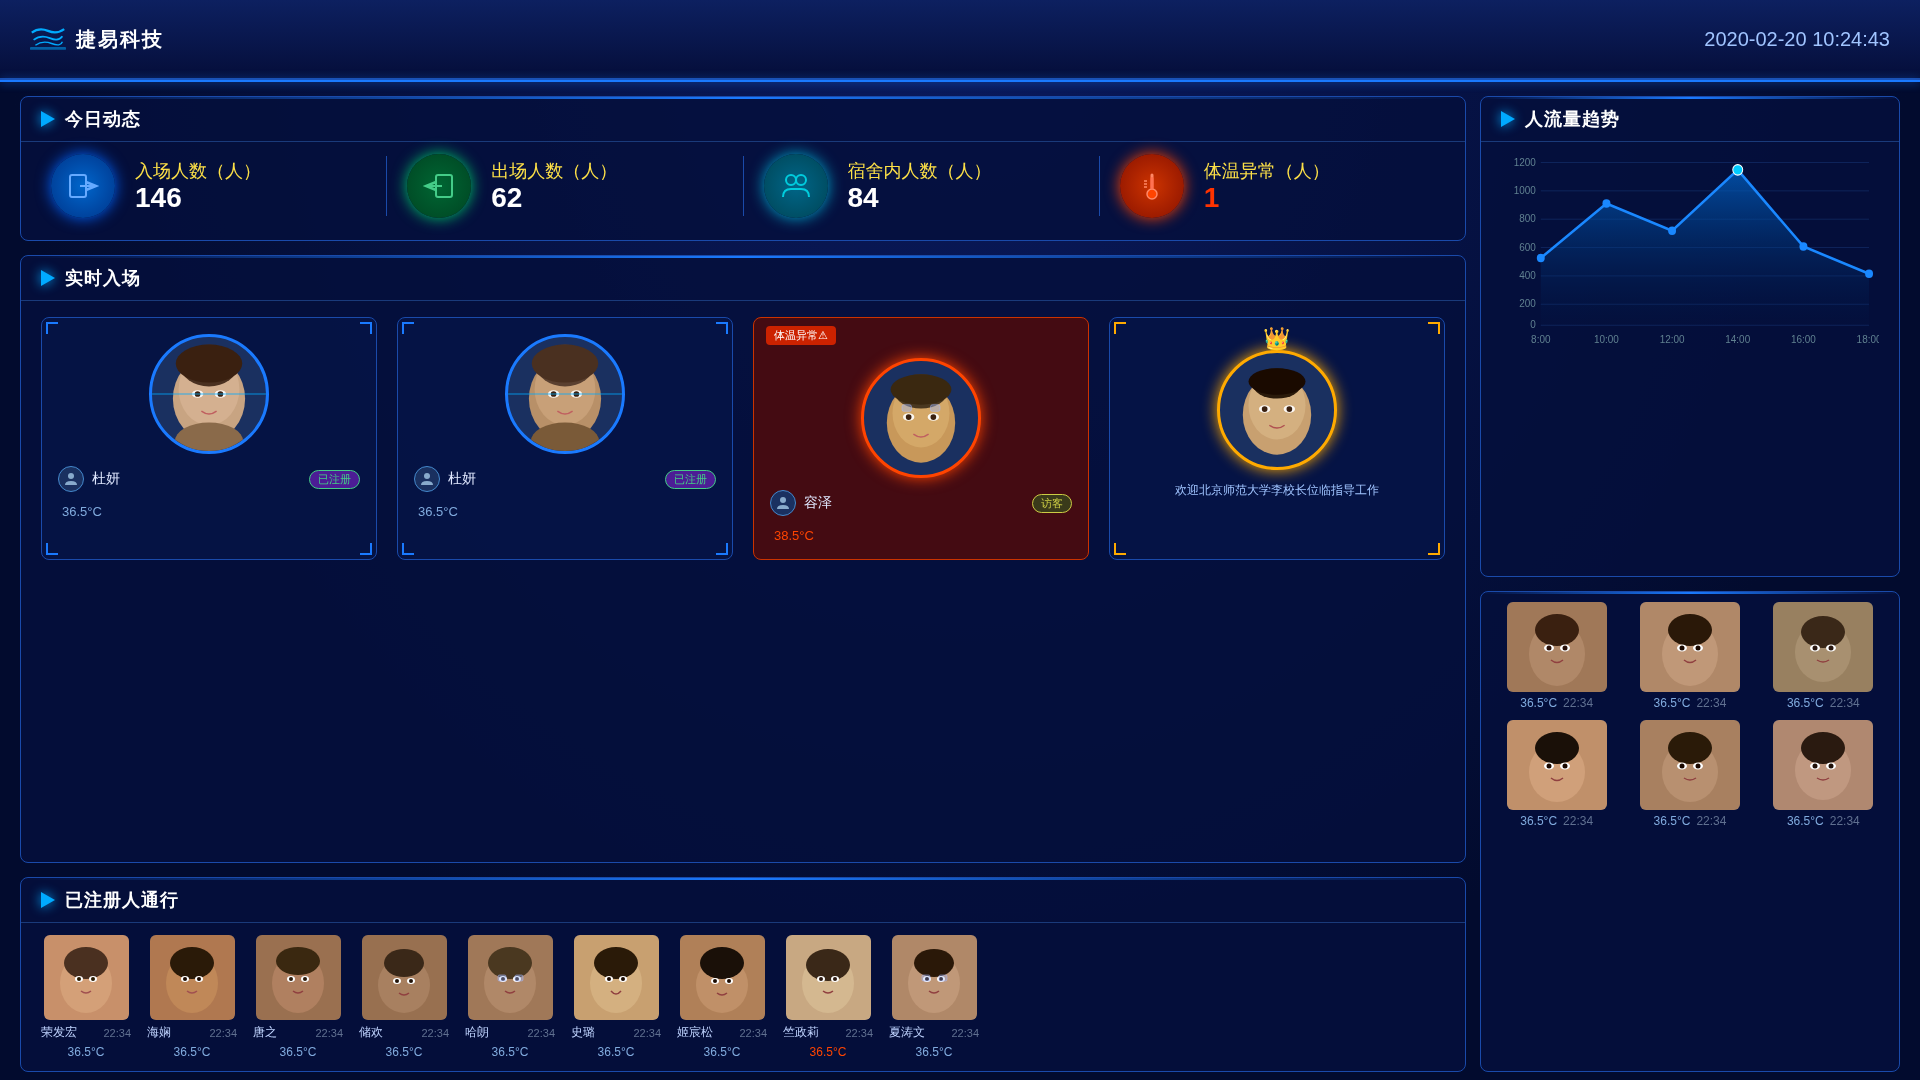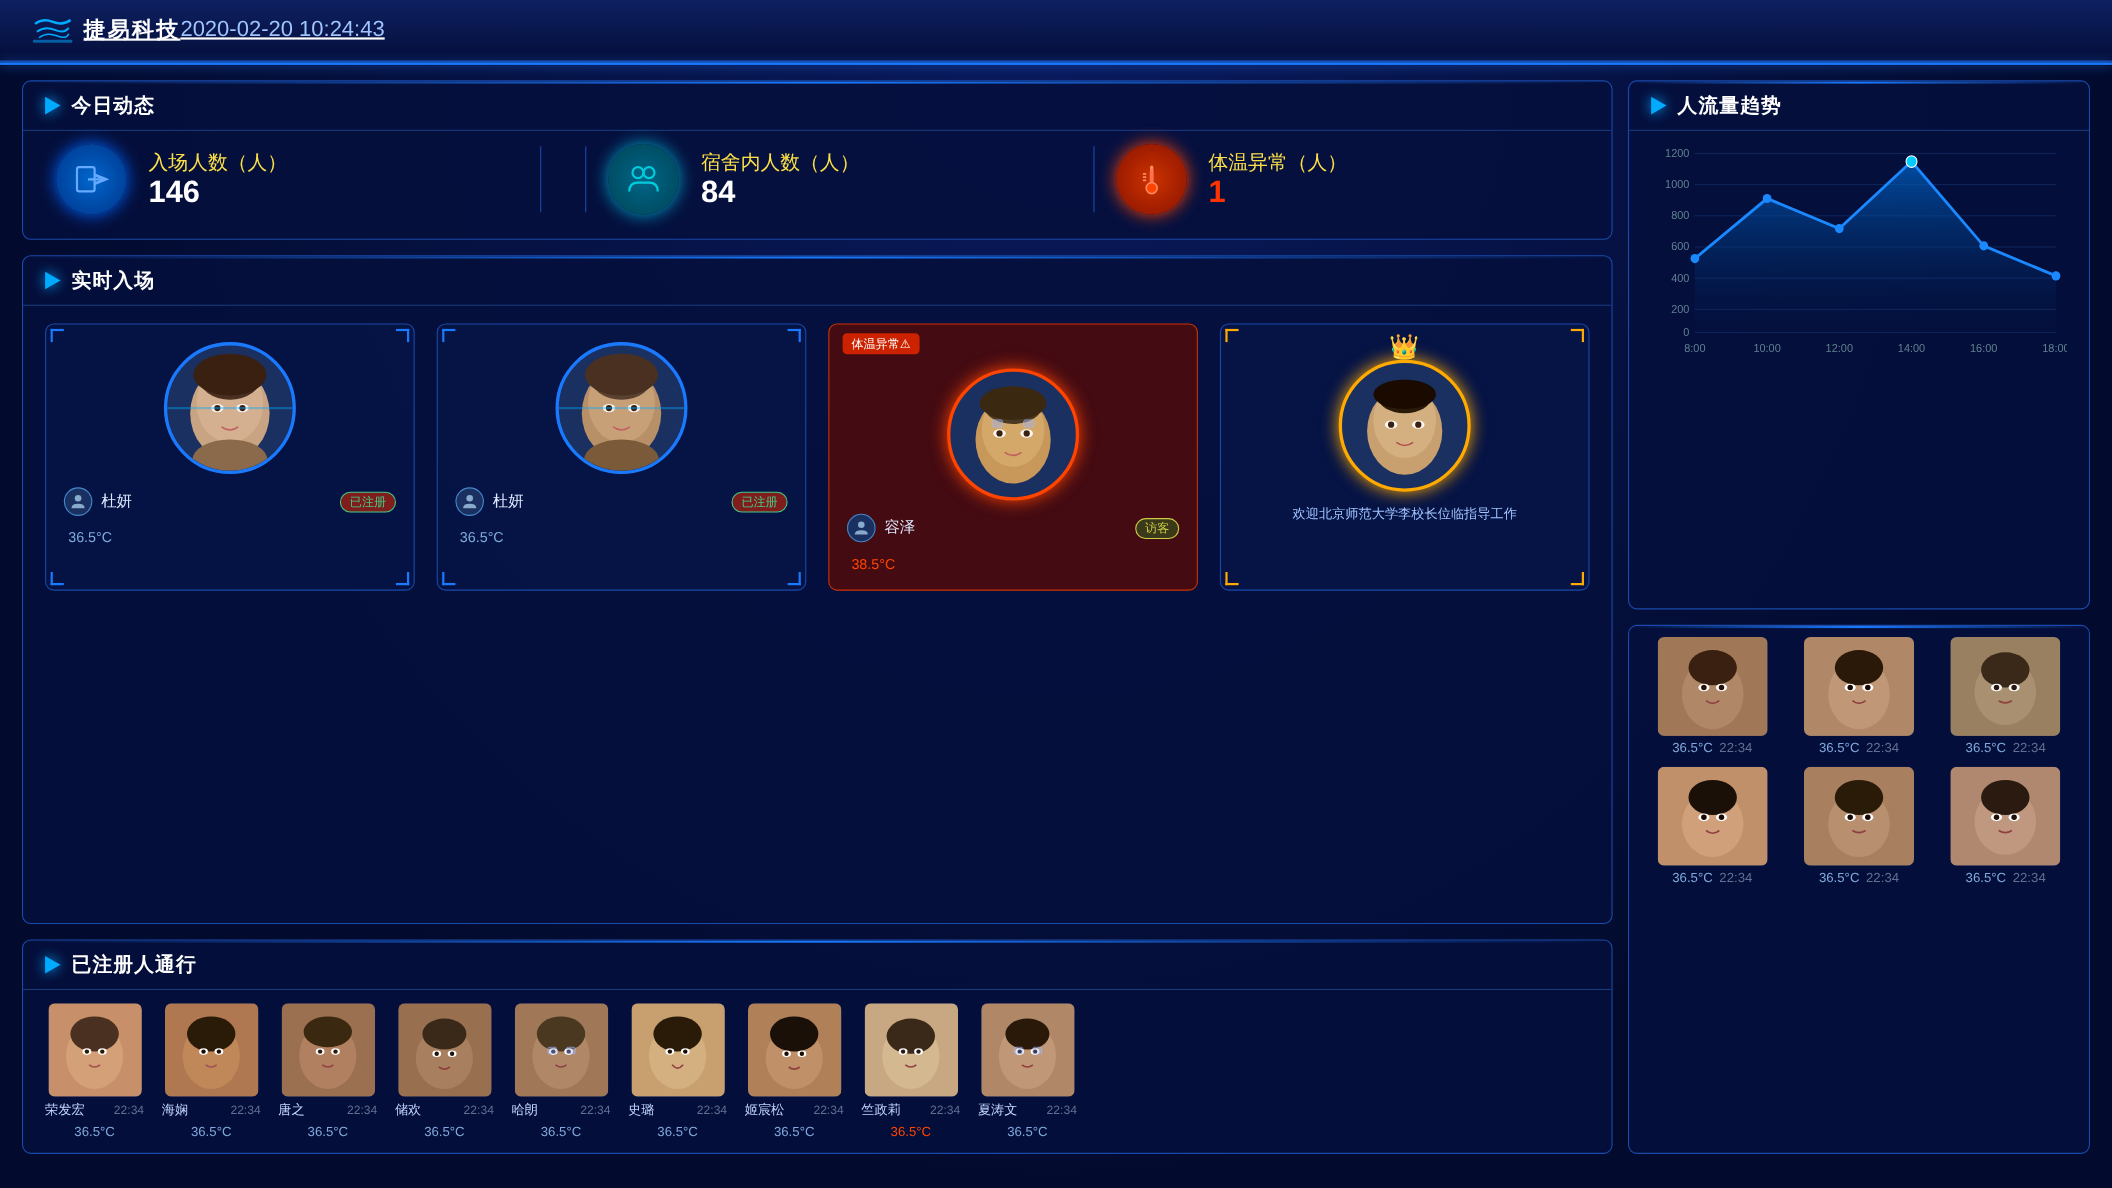--- a/index.html
+++ b/index.html
@@ -26,28 +26,28 @@
       position: relative;
       z-index: 1;
       width: 1920px;
       height: 1080px;
       padding: 0;
     }
 
     
     .header {
       width: 100%;
-      height: 57px;
+      height: 80px;
       background: linear-gradient(180deg, #0d2060 0%, #050e3a 100%);
       border-bottom: 2px solid #1a4aaa;
       display: flex;
       align-items: center;
+      justify-content: space-between;
       padding: 0 30px;
       position: relative;
-      text-decoration: underline;
     }
     .header::after {
       content: '';
       position: absolute;
       bottom: -4px;
       left: 0; right: 0;
       height: 2px;
       background: #1a7aff;
       box-shadow: 0 0 10px #1a7aff;
     }
@@ -265,21 +265,21 @@
       justify-content: center;
       font-size: 12px;
     }
     .person-name { color: #e0e8ff; font-size: 14px; }
     .person-tag {
       font-size: 11px;
       padding: 1px 8px;
       border-radius: 10px;
       margin-left: auto;
     }
-    .tag-registered { background: #7f1d1d; color: #44cc88; border: 1px solid #44cc88; }
+    .tag-registered { background: #4c1d95; color: #44cc88; border: 1px solid #44cc88; }
     .tag-visitor { background: #3a3a1a; color: #cccc44; border: 1px solid #cccc44; }
     .person-temp { font-size: 13px; color: #80aadd; width: 100%; text-align: left; padding-left: 4px; }
     .person-temp.alert-temp { color: #ff4400; }
 
     .vip-crown {
       position: absolute;
       top: -8px;
       left: 50%;
       transform: translateX(-50%);
       font-size: 22px;
@@ -443,20 +443,33 @@
                 <path d="M20 13 L30 17 L20 21" stroke="#66aaff" stroke-width="2.5" fill="none"></path>
                 <path d="M14 17 H30" stroke="#66aaff" stroke-width="2"></path>
               </svg>
             </div>
             <div class="stat-info">
               <span class="stat-label">入场人数（人）</span>
               <span class="stat-value">146</span>
             </div>
           </div>
           <div class="stat-divider"></div>
+          <div class="stat-item">
+            <div class="stat-icon green">
+              <svg width="34" height="34" viewBox="0 0 34 34" fill="none">
+                <rect x="14" y="6" width="16" height="22" rx="2" stroke="#44cc88" stroke-width="2" fill="none"></rect>
+                <path d="M14 13 L4 17 L14 21" stroke="#44cc88" stroke-width="2.5" fill="none"></path>
+                <path d="M4 17 H20" stroke="#44cc88" stroke-width="2"></path>
+              </svg>
+            </div>
+            <div class="stat-info">
+              <span class="stat-label">出场人数（人）</span>
+              <span class="stat-value">62</span>
+            </div>
+          </div>
           <div class="stat-divider"></div>
           <div class="stat-item">
             <div class="stat-icon teal">
               <svg width="34" height="34" viewBox="0 0 34 34" fill="none">
                 <circle cx="12" cy="11" r="5" stroke="#00ccdd" stroke-width="2" fill="none"></circle>
                 <circle cx="22" cy="11" r="5" stroke="#00ccdd" stroke-width="2" fill="none"></circle>
                 <path d="M4 28 Q4 20 12 20 Q17 20 17 20 Q17 20 22 20 Q30 20 30 28" stroke="#00ccdd" stroke-width="2" fill="none"></path>
               </svg>
             </div>
             <div class="stat-info">

